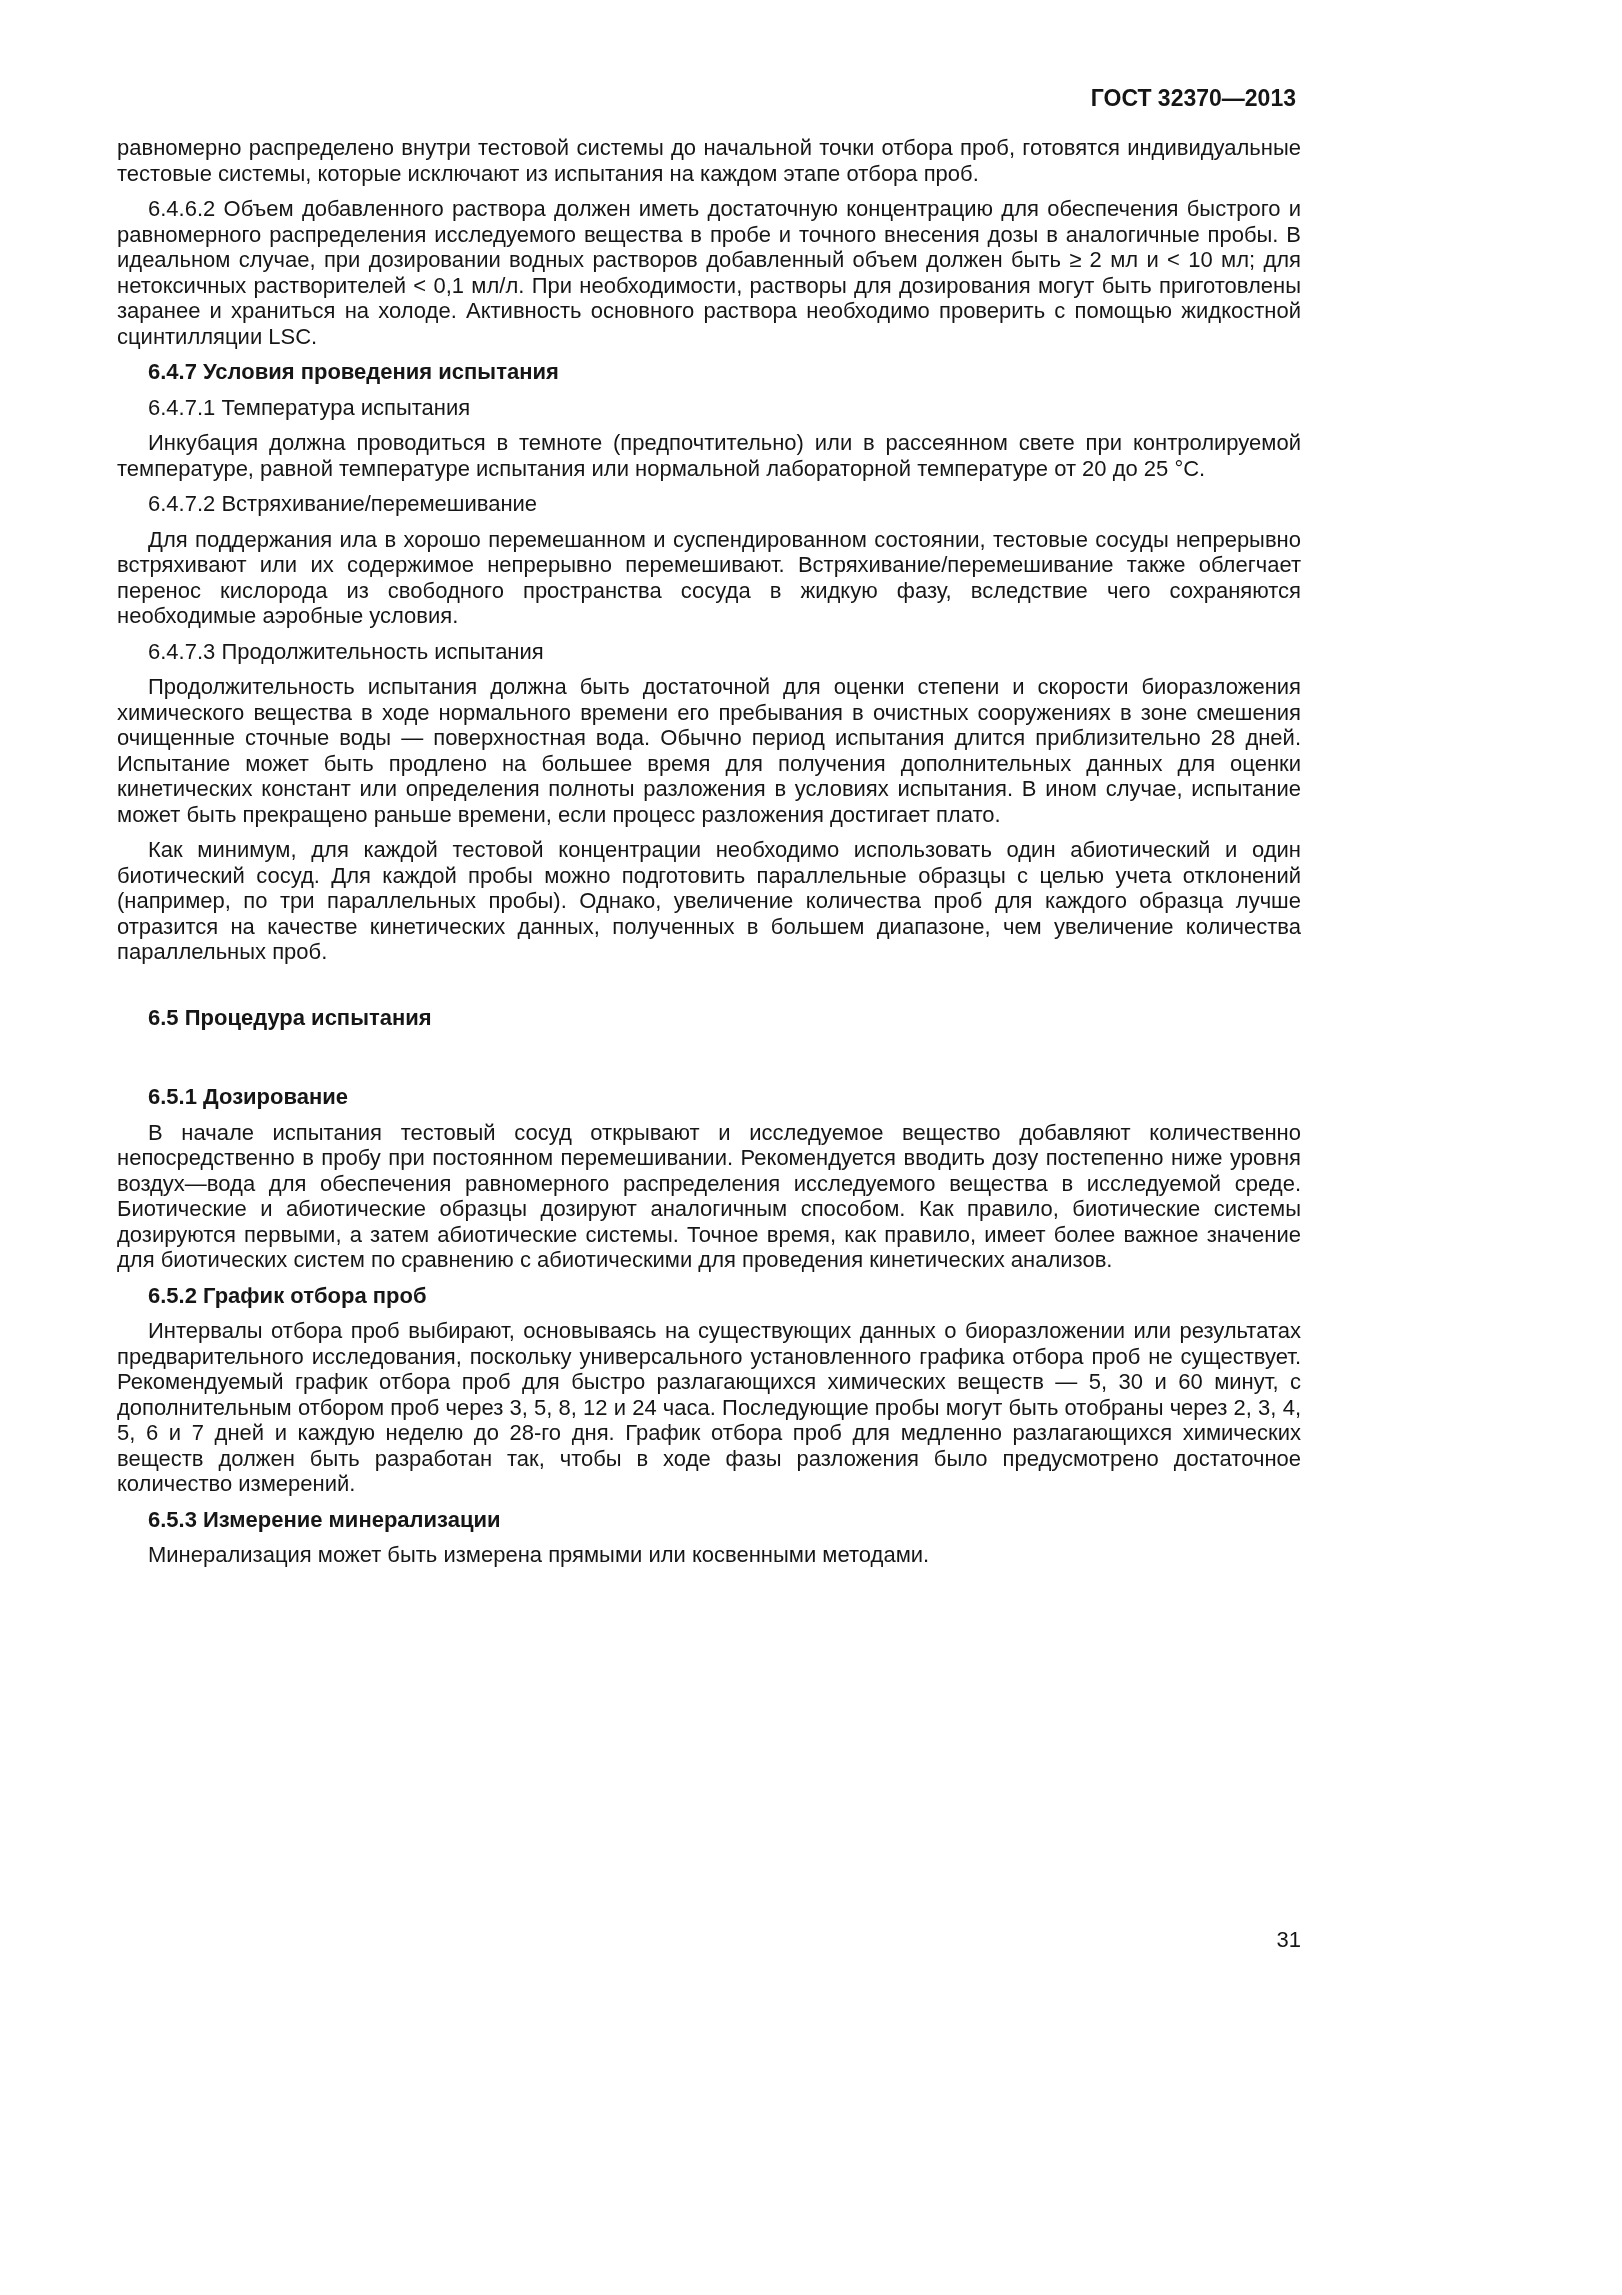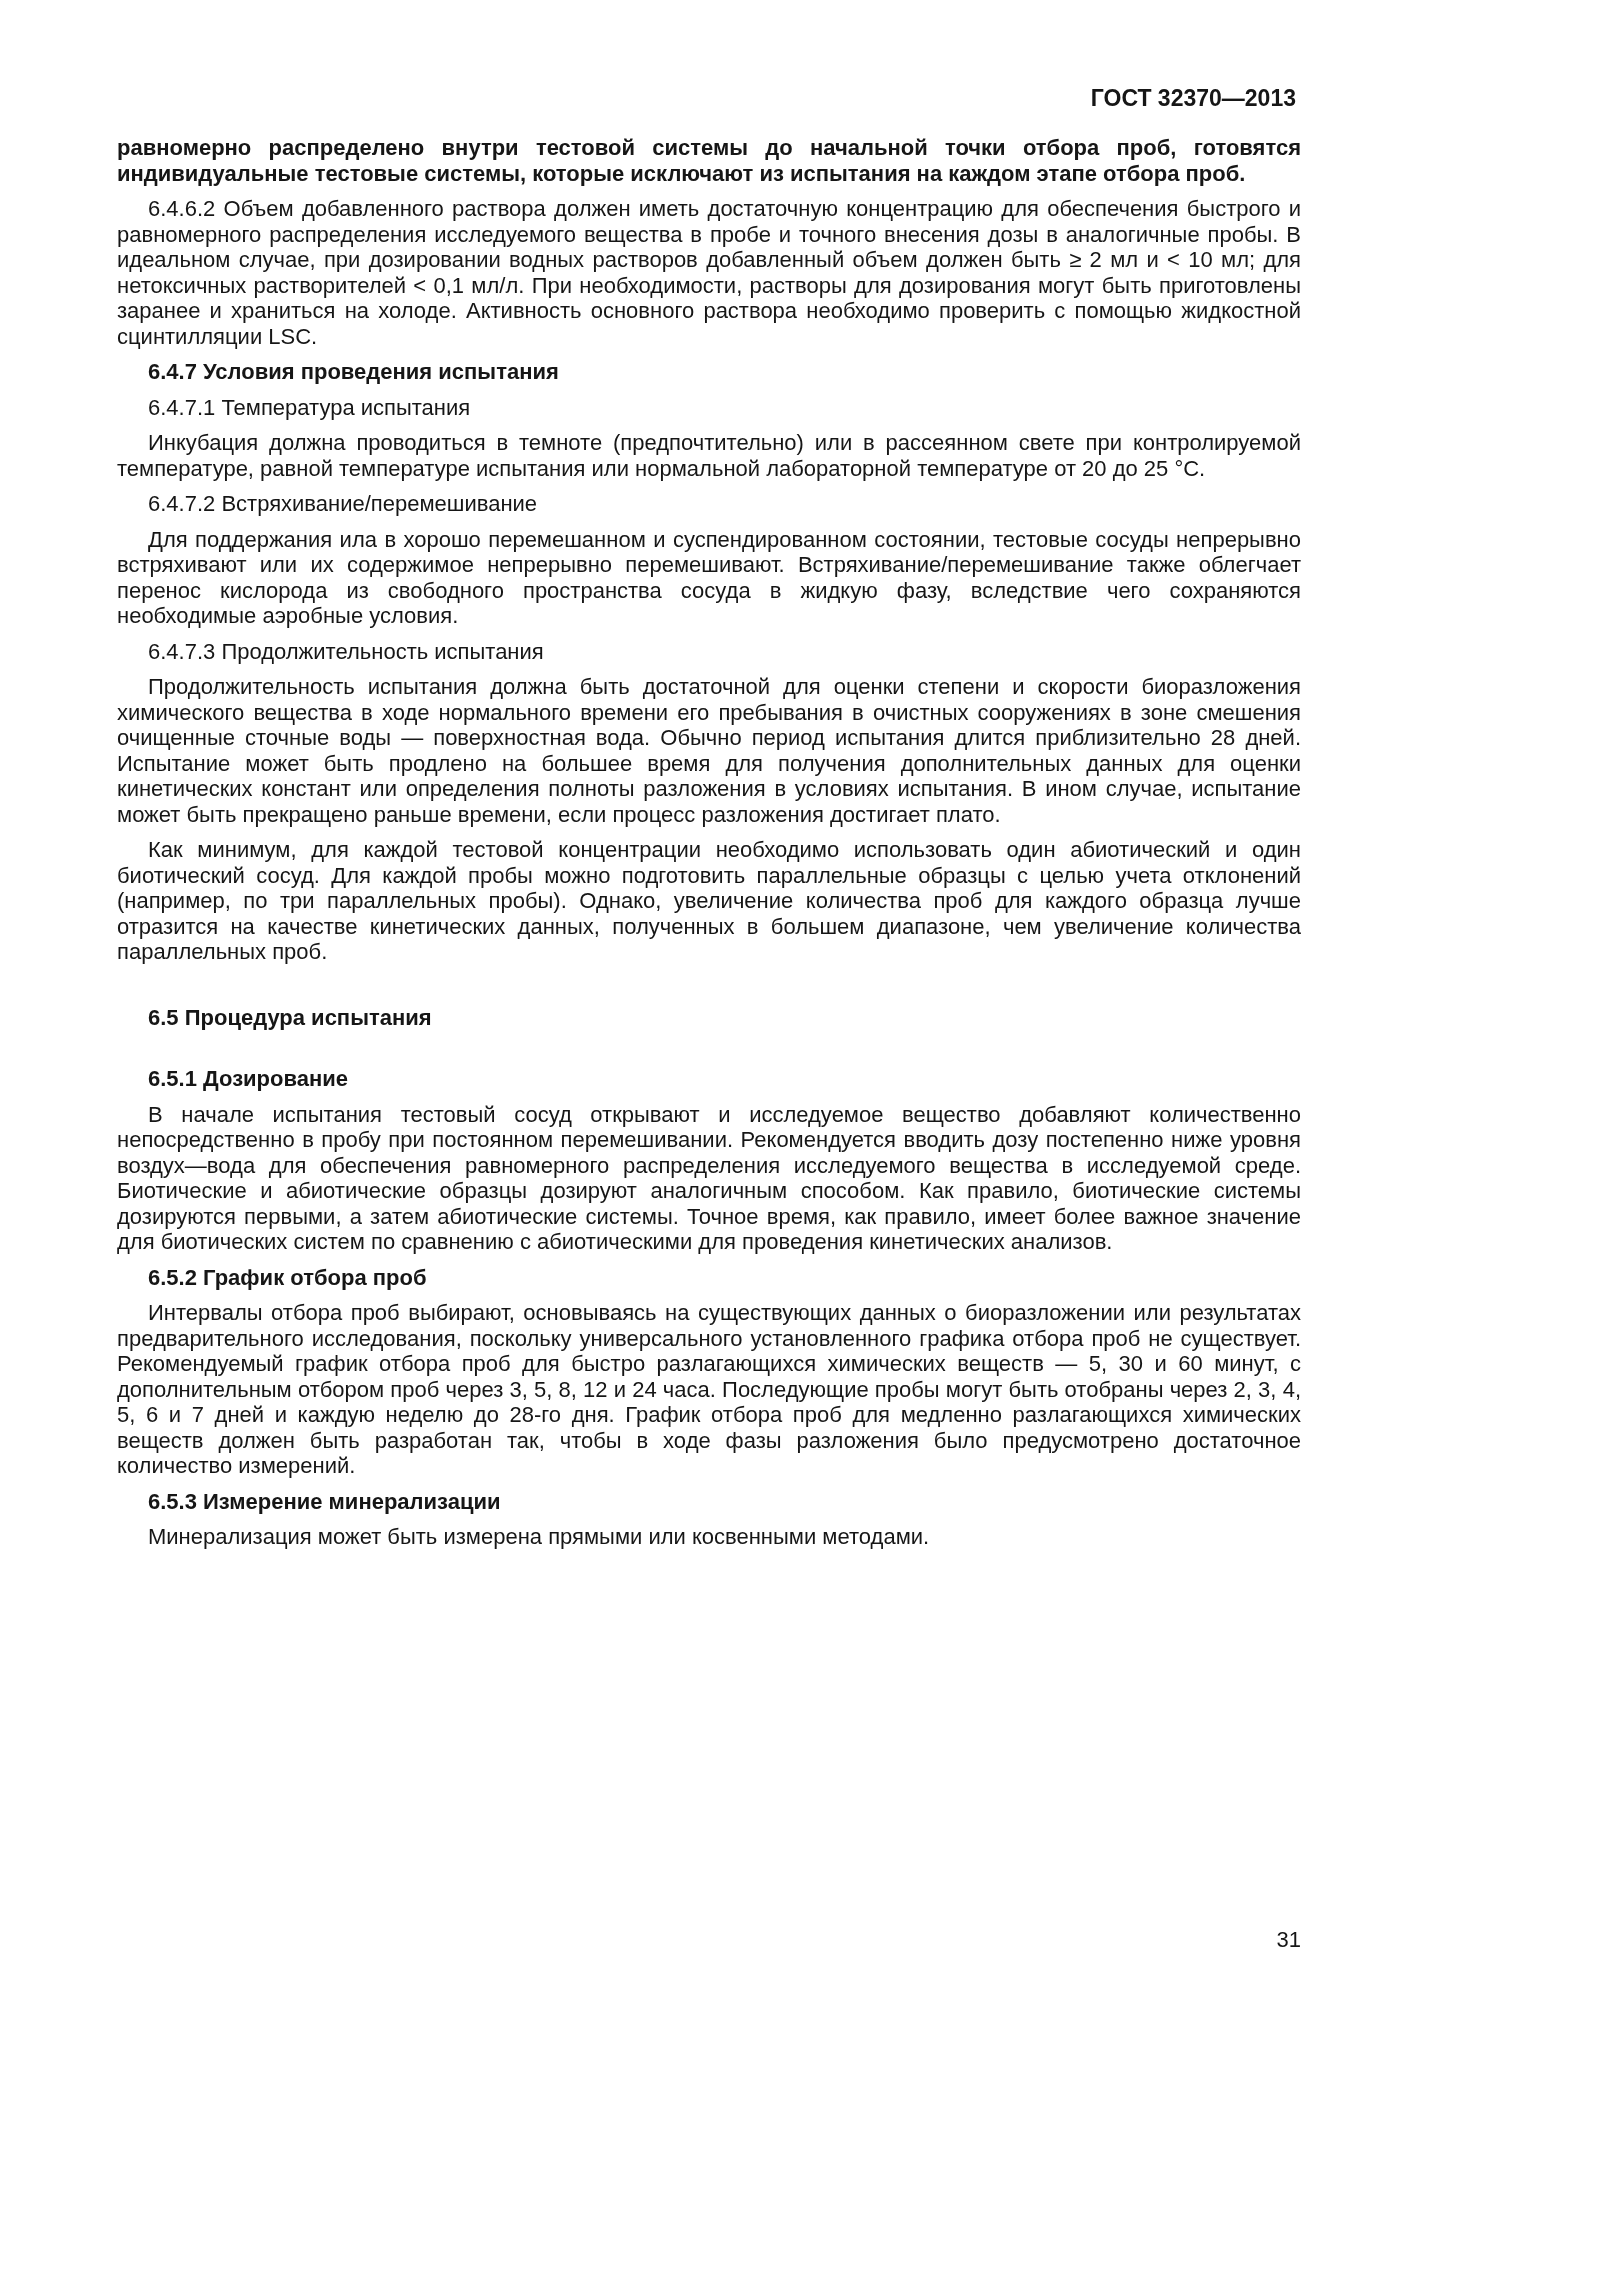--- a/index.html
+++ b/index.html
@@ -25,34 +25,34 @@
     font-size: 23px;
     line-height: 26px;
     margin-bottom: 14.4px;
   }
   .para {
     font-size: 22px;
     line-height: 25.5px;
     text-align: justify;
     text-indent: 31px;
   }
-  .para.no-indent { text-indent: 0; font-weight: bold; }
+  .para.no-indent { text-indent: 0; }
   .h-bold {
     font-size: 22px;
     line-height: 25.5px;
     font-weight: bold;
     text-indent: 31px;
   }
   .h-plain {
     font-size: 22px;
     line-height: 25.5px;
     text-indent: 31px;
   }
   .gap-above { margin-top: 30px; }
-  .gap-below { margin-bottom: 26px; }
+  .gap-below { margin-bottom: 44px; }
   .doc-footer {
     position: absolute;
     left: 97px;
     top: 1912px;
     width: 1204px;
     text-align: right;
     font-size: 22px;
     line-height: 25.5px;
   }
 </style>

